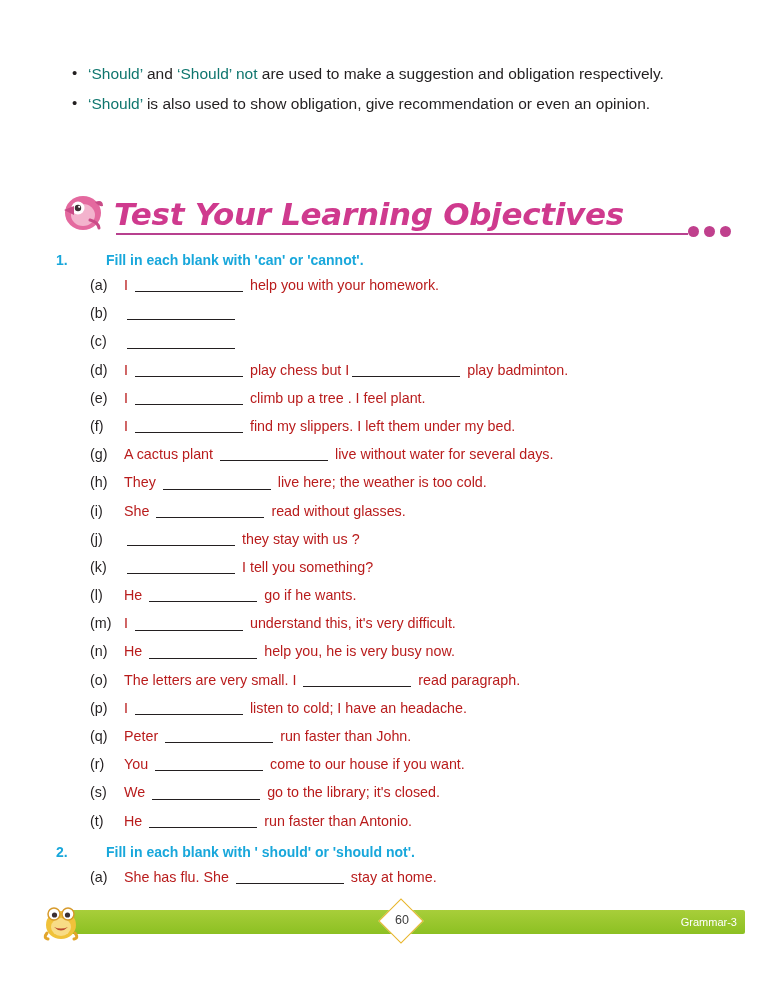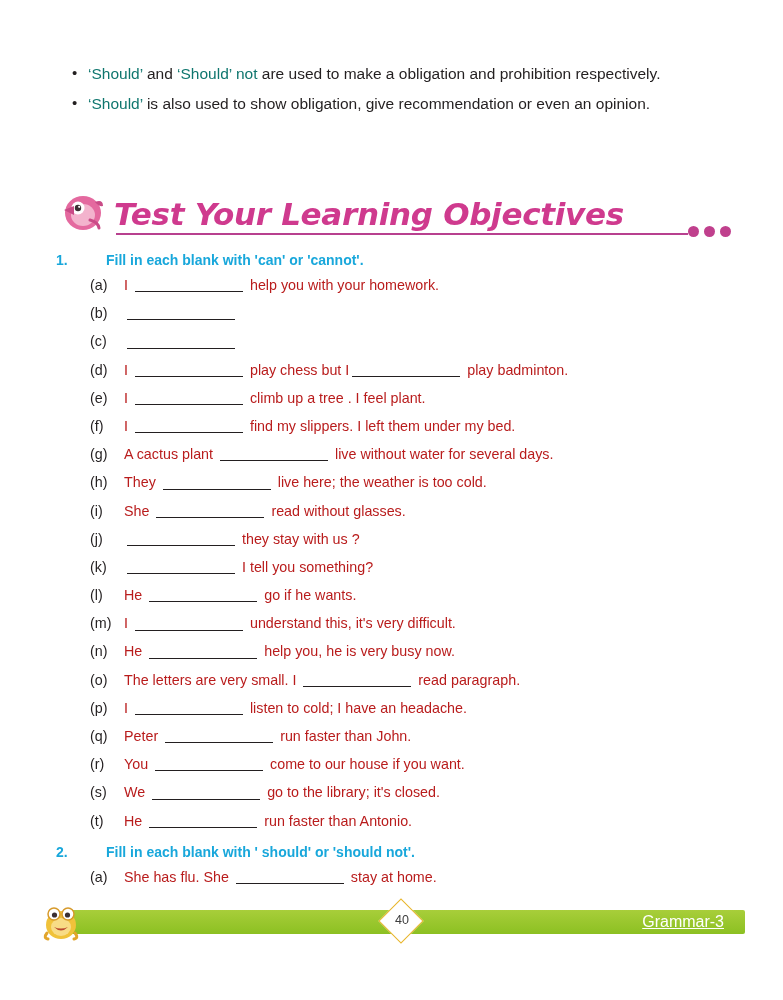--- a/index.html
+++ b/index.html
@@ -202,39 +202,38 @@
     width: 46px;
     height: 36px;
     display: flex;
     align-items: center;
     justify-content: center;
     font-size: 12.5px;
     color: #3d3d3d;
   }
   .footer-right {
     position: absolute;
-    right: 21px;
+    right: 8px;
     top: 0px;
     height: 28px;
     display: flex;
     align-items: center;
-    font-size: 16px;
+    font-size: 11px;
     color: #ffffff;
-    text-decoration: underline;
   }
 </style>
 </head>
 <body>
 
 <div class="page">
 
   <div class="bullets" id="bullets">
       <div class="bullet-row">
         <div class="bullet-dot">•</div>
-        <div class="bullet-text"><span class="kw">‘Should’</span><span> and </span><span class="kw">‘Should’ not</span><span> are used to make a obligation and prohibition respectively.</span></div>
+        <div class="bullet-text"><span class="kw">‘Should’</span><span> and </span><span class="kw">‘Should’ not</span><span> are used to make a suggestion and obligation respectively.</span></div>
       </div>
       <div class="bullet-row">
         <div class="bullet-dot">•</div>
         <div class="bullet-text"><span class="kw">‘Should’</span><span> is also used to show obligation, give recommendation or even an opinion.</span></div>
       </div>
     </div>
 
   <div class="heading-wrap">
     <svg class="heading-mascot" viewBox="0 0 44 44">
       <ellipse cx="21" cy="23" rx="18" ry="17" fill="#e4699f"></ellipse>
@@ -365,18 +364,18 @@
       <circle cx="16" cy="15" r="6" fill="#ffffff" stroke="#d79a2b" stroke-width="1.5"></circle>
       <circle cx="30" cy="15" r="6" fill="#ffffff" stroke="#d79a2b" stroke-width="1.5"></circle>
       <circle cx="16.5" cy="16" r="2.6" fill="#3b2f33"></circle>
       <circle cx="29.5" cy="16" r="2.6" fill="#3b2f33"></circle>
       <path d="M16 28 q7 7 14 0 q-7 3 -14 0 Z" fill="#b9482f"></path>
       <path d="M9 34 q-4 5 1 6" stroke="#e2a52c" stroke-width="3" fill="none" stroke-linecap="round"></path>
       <path d="M37 34 q4 5 -1 6" stroke="#e2a52c" stroke-width="3" fill="none" stroke-linecap="round"></path>
     </svg>
     <div class="page-num-badge">
       <div class="page-num-diamond"></div>
-      <div class="page-num-text">40</div>
+      <div class="page-num-text">60</div>
     </div>
     <div class="footer-right">Grammar-3</div>
   </div>
 
 </div>
 
 </body></html>

